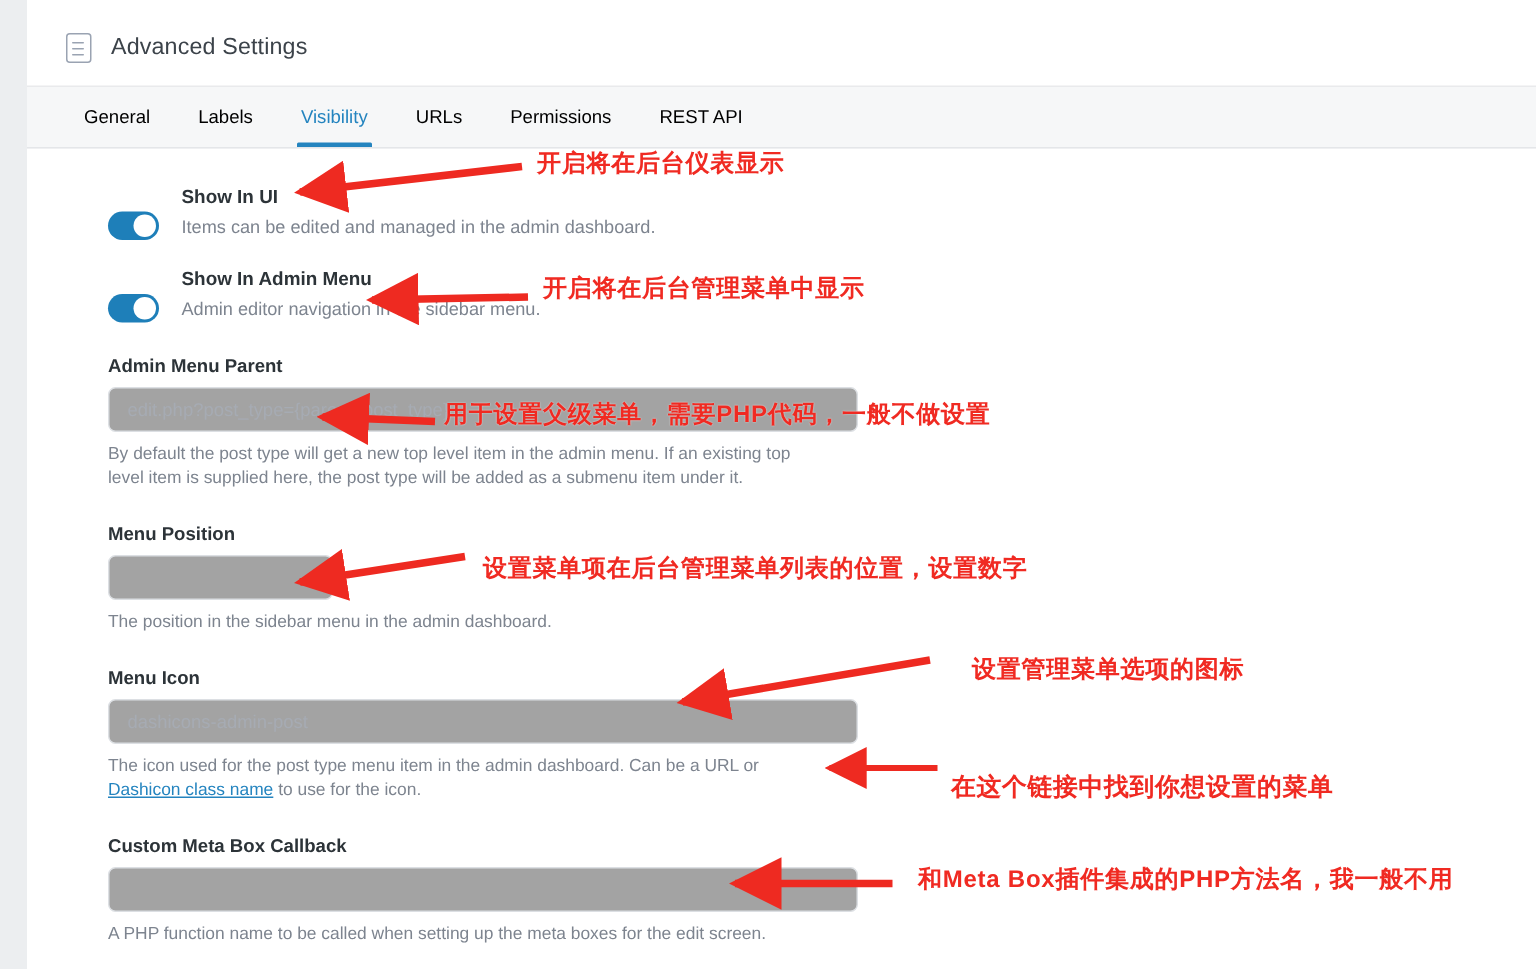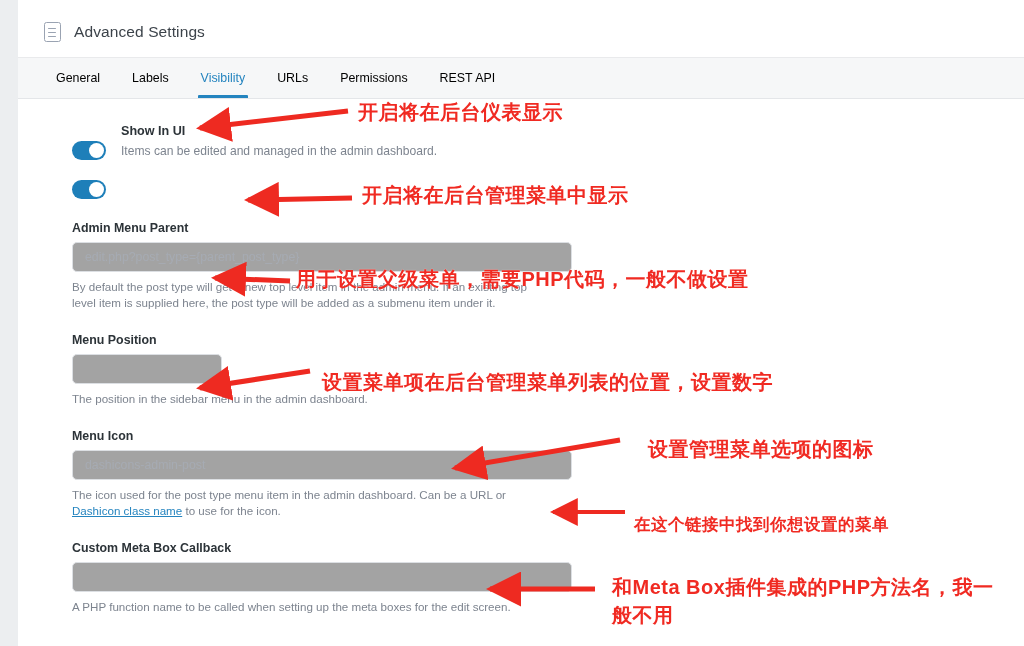--- a/index.html
+++ b/index.html
@@ -117,21 +117,21 @@
 
   
   .anno-layer {
     position:absolute; left:0; top:0; width:1024px; height:646px;
     pointer-events:none;
   }
   .anno-text {
     position:absolute;
     color:#f02a22;
     font-family:"Liberation Sans", sans-serif;
-    font-size:20px; font-weight:bold;
+    font-size:16px; font-weight:bold;
     white-space:pre; letter-spacing:.5px;
     text-shadow:0 0 1px rgba(255,255,255,.85);
   }
   .anno-text.small { font-size:16.5px;margin-top:12px; }
   .anno-text.two-line { white-space:normal; line-height:28px; width:400px; }
 </style>
 </head>
 <body>
 
 <div class="screen">
@@ -161,20 +161,22 @@
         <div class="toggle"></div>
         <div class="toggle-text">
           <div class="toggle-label">Show In UI</div>
           <div class="toggle-desc">Items can be edited and managed in the admin dashboard.</div>
         </div>
       </div>
 
       <div class="toggle-row">
         <div class="toggle"></div>
         <div class="toggle-text">
+          <div class="toggle-label">Show In Admin Menu</div>
+          <div class="toggle-desc">Admin editor navigation in the sidebar menu.</div>
         </div>
       </div>
 
       <div class="field mt-block">
         <div class="field-label">Admin Menu Parent</div>
         <input class="field-input w-wide" type="text" placeholder="edit.php?post_type={parent_post_type}" style="">
         <div class="field-help">By default the post type will get a new top level item in the admin menu. If an existing top level item is supplied here, the post type will be added as a submenu item under it.</div>
       </div>
 
       <div class="field mt-block">

